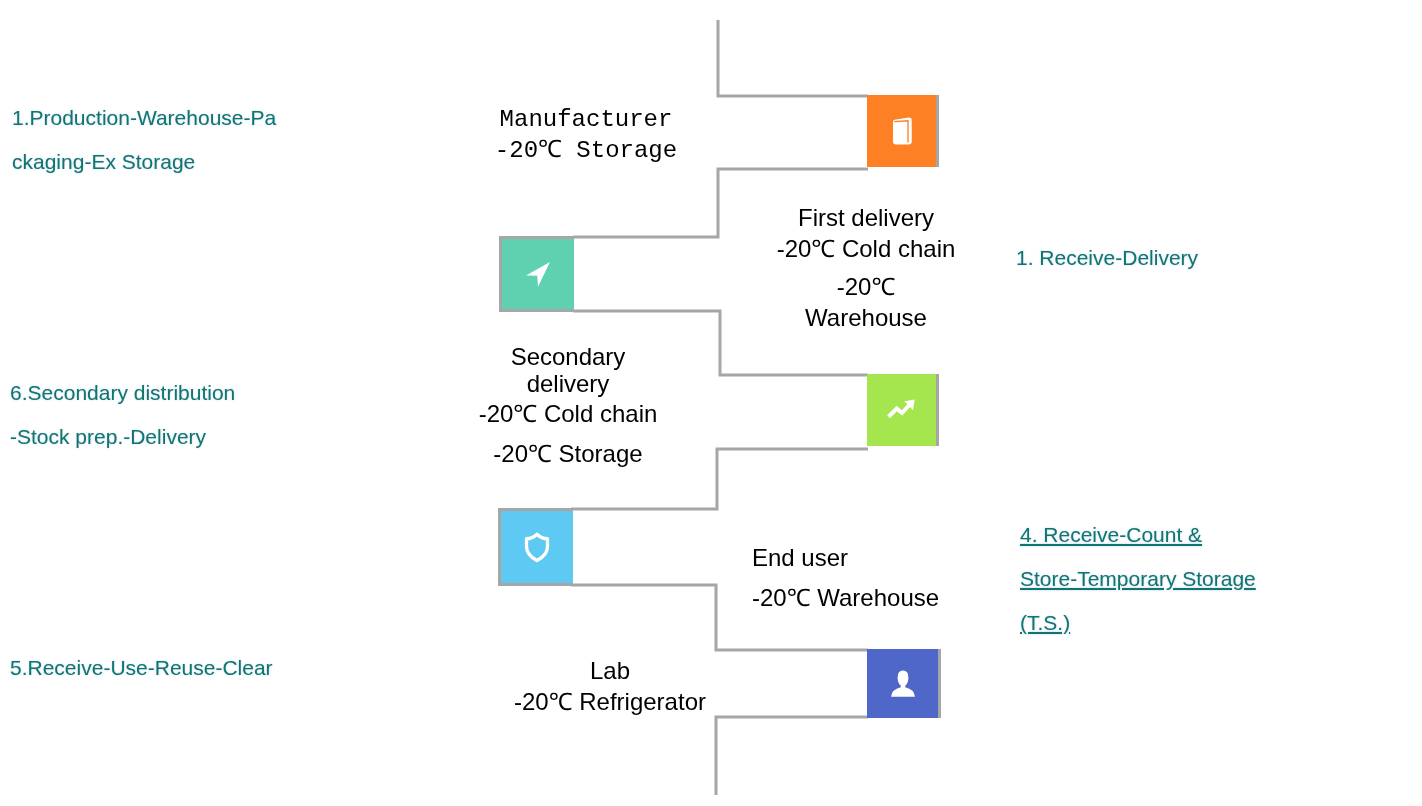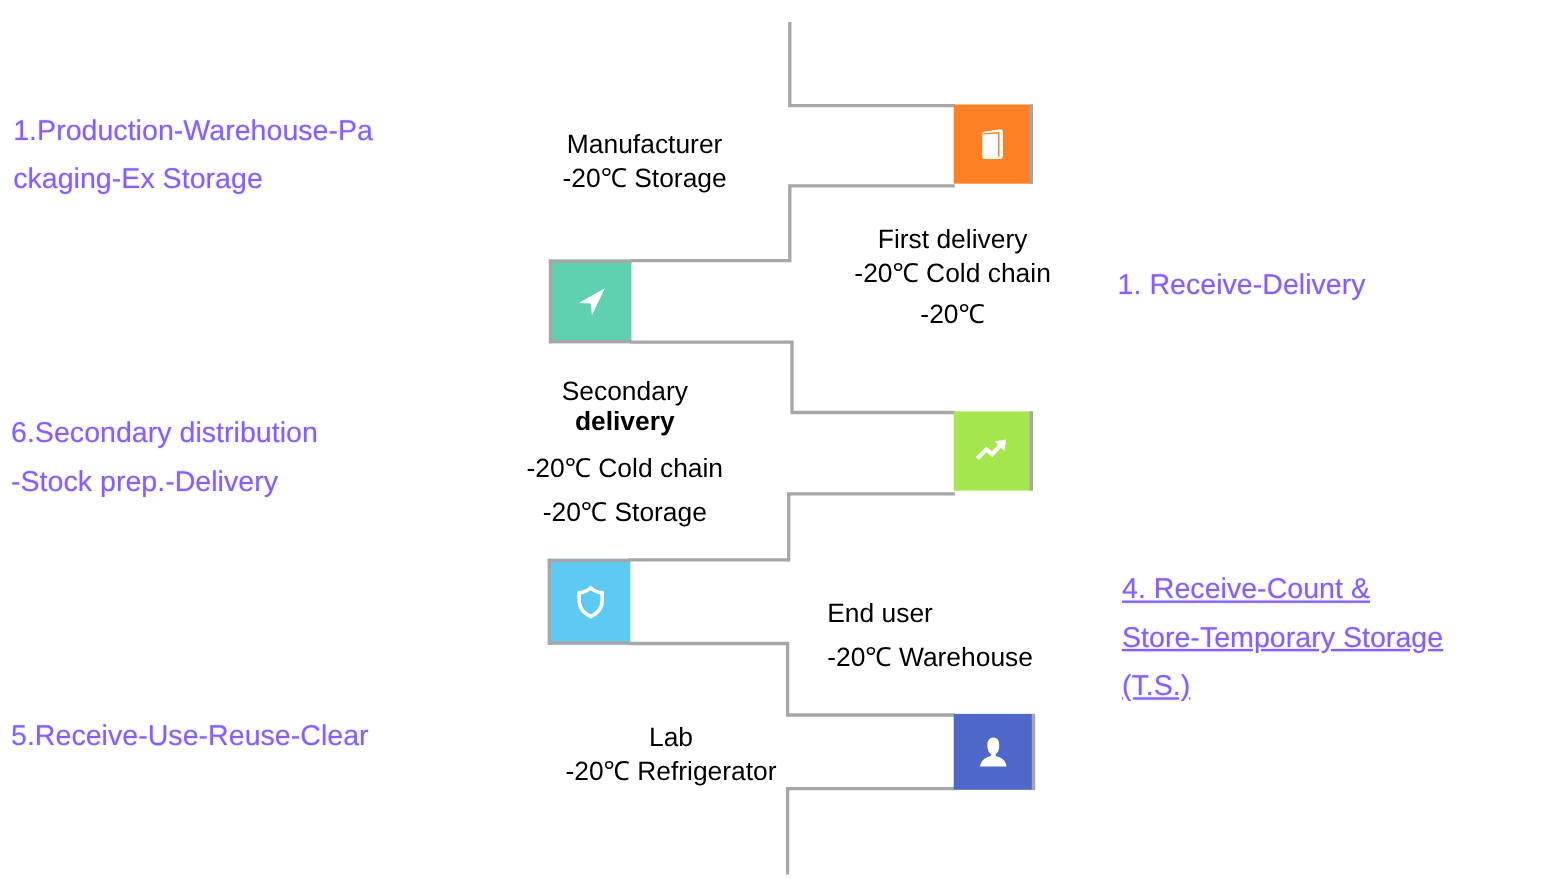--- a/index.html
+++ b/index.html
@@ -1,20 +1,20 @@
 <!DOCTYPE html>
 <html><head>
 <meta charset="utf-8">
 <style>
   html, body { margin:0; padding:0; background:#ffffff; }
   body { width:1422px; height:806px; position:relative; overflow:hidden; font-family:"Liberation Sans", sans-serif; }
   #connectors { position:absolute; left:0; top:0; width:1422px; height:806px; }
   .node { position:absolute; width:72px; height:72px; display:flex; align-items:center; justify-content:center; box-sizing:border-box; }
   .node svg { width:36px; height:36px; }
-  .blue { position:absolute; color:#8b5cf6; font-size:26px; line-height:44px; text-shadow:0 0 2px rgba(68,114,196,0.35); white-space:nowrap; }
+  .blue { position:absolute; color:#0f766e; font-size:21px; line-height:44px; text-shadow:0 0 2px rgba(68,114,196,0.35); white-space:nowrap; }
   .blk { position:absolute; color:#000; font-size:24px; line-height:31px; white-space:nowrap; }
   .center { text-align:center; }
   .line { display:block; }
 </style>
 </head>
 <body>
 
 <svg id="connectors" xmlns="http://www.w3.org/2000/svg">
   <g fill="none" stroke="#a6a6a6" stroke-width="3">
     <polyline points="718,20 718,96 868,96"></polyline>
@@ -75,34 +75,35 @@
 <div class="blue" style="left:1020px;top:513px;text-decoration:underline;">
   <span class="line">4. Receive-Count &amp;</span>
   <span class="line">Store-Temporary Storage</span>
   <span class="line">(T.S.)</span>
 </div>
 
 <div class="blue" style="left:10px;top:646px;text-align:right;">
   <span class="line">5.Receive-Use-Reuse-Clear</span>
 </div>
 
-<div class="blk center" style="left:486px;top:116px;width:200px;">
+<div class="blk center" style="left:486px;top:104px;width:200px;font-family:Liberation Mono, monospace;">
   <span class="line">Manufacturer</span>
   <span class="line">-20℃  Storage</span>
 </div>
 
 <div class="blk center" style="left:746px;top:202px;width:240px;">
   <span class="line">First delivery</span>
   <span class="line" style="margin-bottom:7px;">-20℃  Cold chain</span>
   <span class="line">-20℃</span>
+  <span class="line">Warehouse</span>
 </div>
 
 <div class="blk center" style="left:446px;top:343px;width:244px;line-height:27px;">
   <span class="line">Secondary</span>
-  <span class="line" style="margin-bottom:16px;font-weight:bold;">delivery</span>
+  <span class="line" style="margin-bottom:3px;">delivery</span>
   <span class="line" style="margin-bottom:13px;">-20℃  Cold chain</span>
   <span class="line">-20℃  Storage</span>
 </div>
 
 <div class="blk" style="left:752px;top:498px;line-height:40px;margin-top:40px;">
   <span class="line">End user</span>
   <span class="line">-20℃  Warehouse</span>
 </div>
 
 <div class="blk center" style="left:486px;top:655px;width:248px;">

